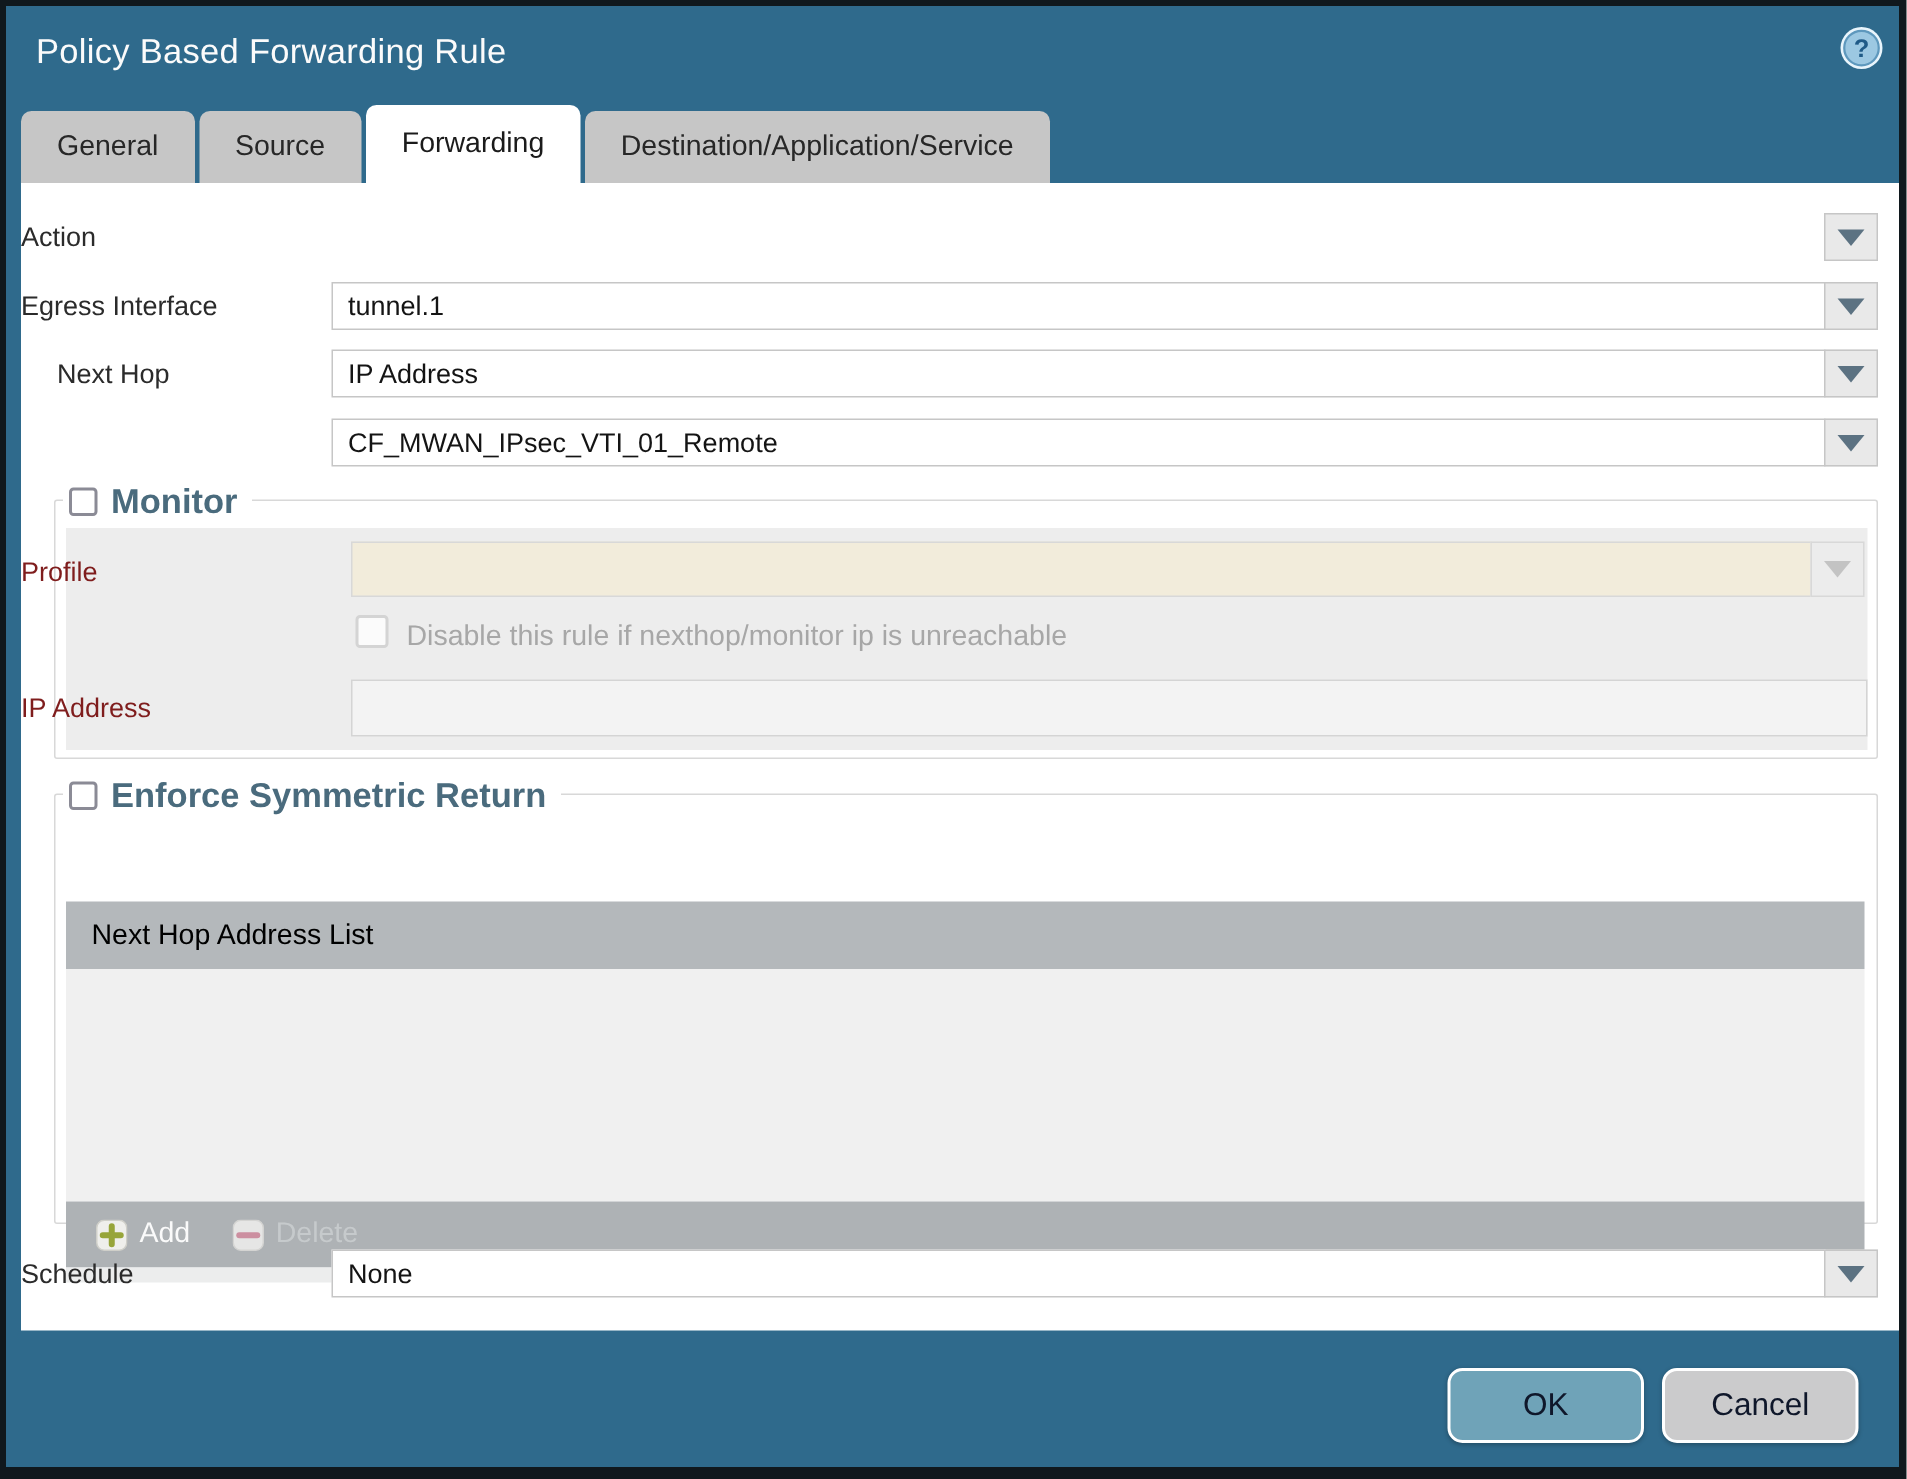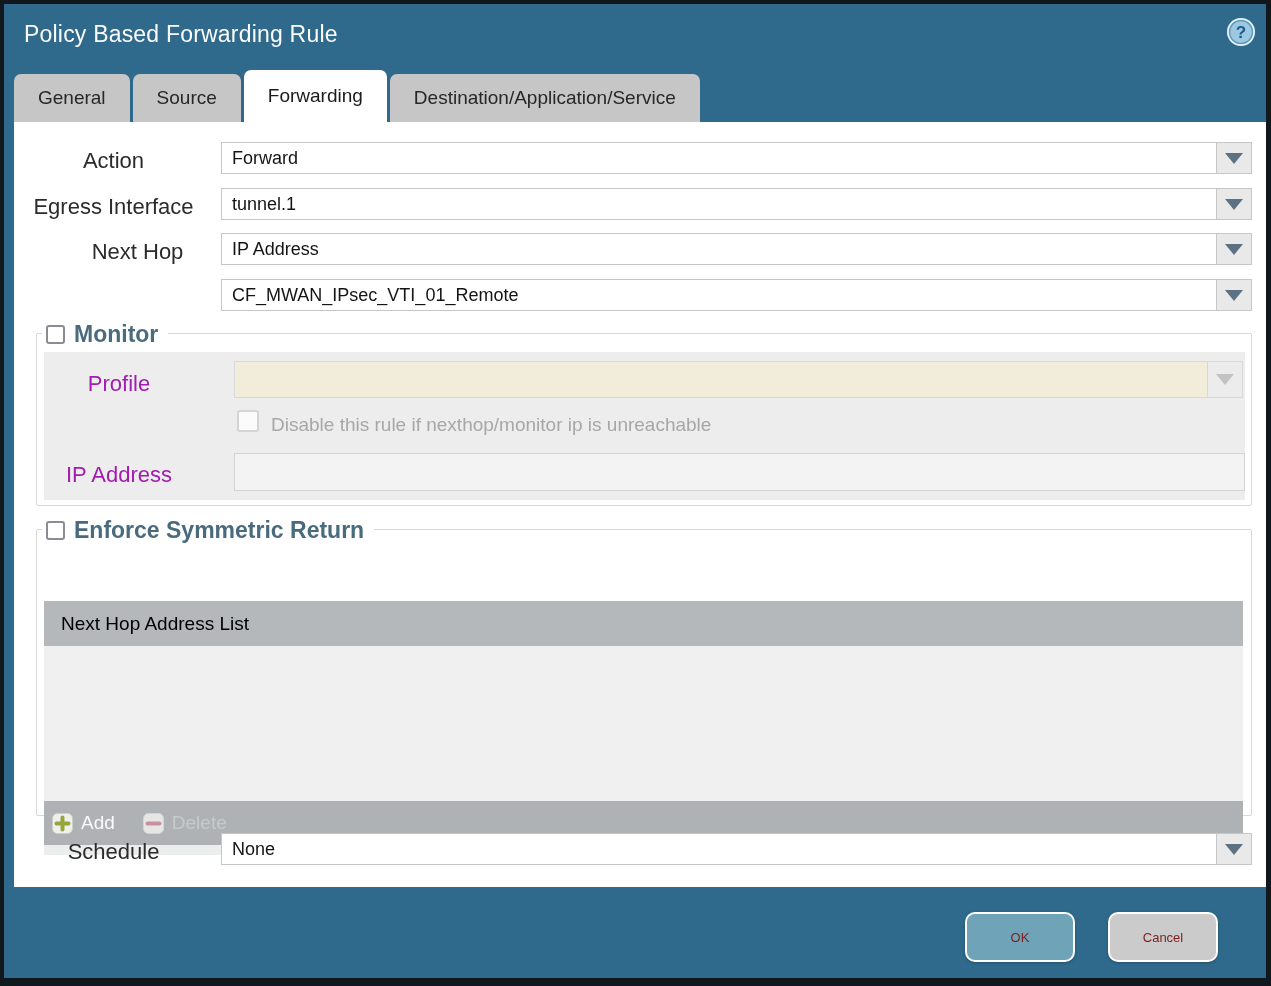--- a/index.html
+++ b/index.html
@@ -55,26 +55,26 @@
   .panel {
     position: absolute;
     left: 10px; top: 118px;
     width: 1252px; height: 765px;
     background: #ffffff;
   }
 
   .flabel {
     position: absolute;
     width: 199px;
-    text-align: center;
-    font-size: 22px;
+    text-align: left;
+    font-size: 18px;
     color: #2b2b2b;
     white-space: nowrap;
   }
-  .flabel.dim { color: #a21caf; width: 210px; }
+  .flabel.dim { color: #7f1d1d; width: 210px; }
 
   .field {
     position: absolute;
     background: #ffffff;
     border: 1px solid #c6c6c6;
     height: 32px;
     display: flex;
     align-items: center;
     padding-left: 10px;
     font-size: 18px;
@@ -167,37 +167,37 @@
     line-height: 45px;
     padding-left: 17px;
     margin-top: 42px;
   }
   .nh-body { height: 155px; background: #F0F0F0; }
   .nh-toolbar {
     height: 44px;
     background: #AEB2B5;
     display: flex;
     align-items: center;
-    padding-left: 8px;
+    padding-left: 20px;
     gap: 28px;
   }
   .nh-bottom { height: 10px; background: #ECEDED; }
   .tbtn { display: flex; align-items: center; gap: 8px; cursor: pointer; }
   .tbtn .tlabel { font-size: 19px; color: #fafafa; }
   .tbtn.disabled { cursor: default; }
   .tbtn.disabled .tlabel { color: #C6CACC; }
 
   
   .btn {
     position: absolute;
-    width: 110px; height: 50px;
+    width: 131px; height: 50px;
     border: 2px solid #ffffff;
     border-radius: 10px;
-    font-size: 13px;
-    color: #7f1d1d;
+    font-size: 21px;
+    color: #0f172a;
     display: flex;
     align-items: center;
     justify-content: center;
     cursor: pointer;
     box-shadow: 0 1px 3px rgba(0,0,0,0.25);
   }
   .btn.ok { left: 961px; top: 908px; background: #6FA3B8; }
   .btn.cancel { left: 1104px; top: 908px; background: #CBCBCC; }
 </style>
 </head>
@@ -218,23 +218,20 @@
   <div class="tabbar">
     <div class="tab">General</div>
     <div class="tab">Source</div>
     <div class="tab active">Forwarding</div>
     <div class="tab">Destination/Application/Service</div>
   </div>
 
   <div class="panel">
 
     <div class="flabel" style="left:0; top:26px;">Action</div>
-    <div class="field" style="left:207px; top:20px; width:996px;">
-      <span>Forward</span>
-    </div>
     <div class="ddbtn" style="left:1202px; top:20px;">
       <span class="tri"></span>
     </div>
 
     <div class="flabel" style="left:0; top:72px;">Egress Interface</div>
     <div class="field" style="left:207px; top:66px; width:996px;">
       <span>tunnel.1</span>
     </div>
     <div class="ddbtn" style="left:1202px; top:66px;">
       <span class="tri"></span>

